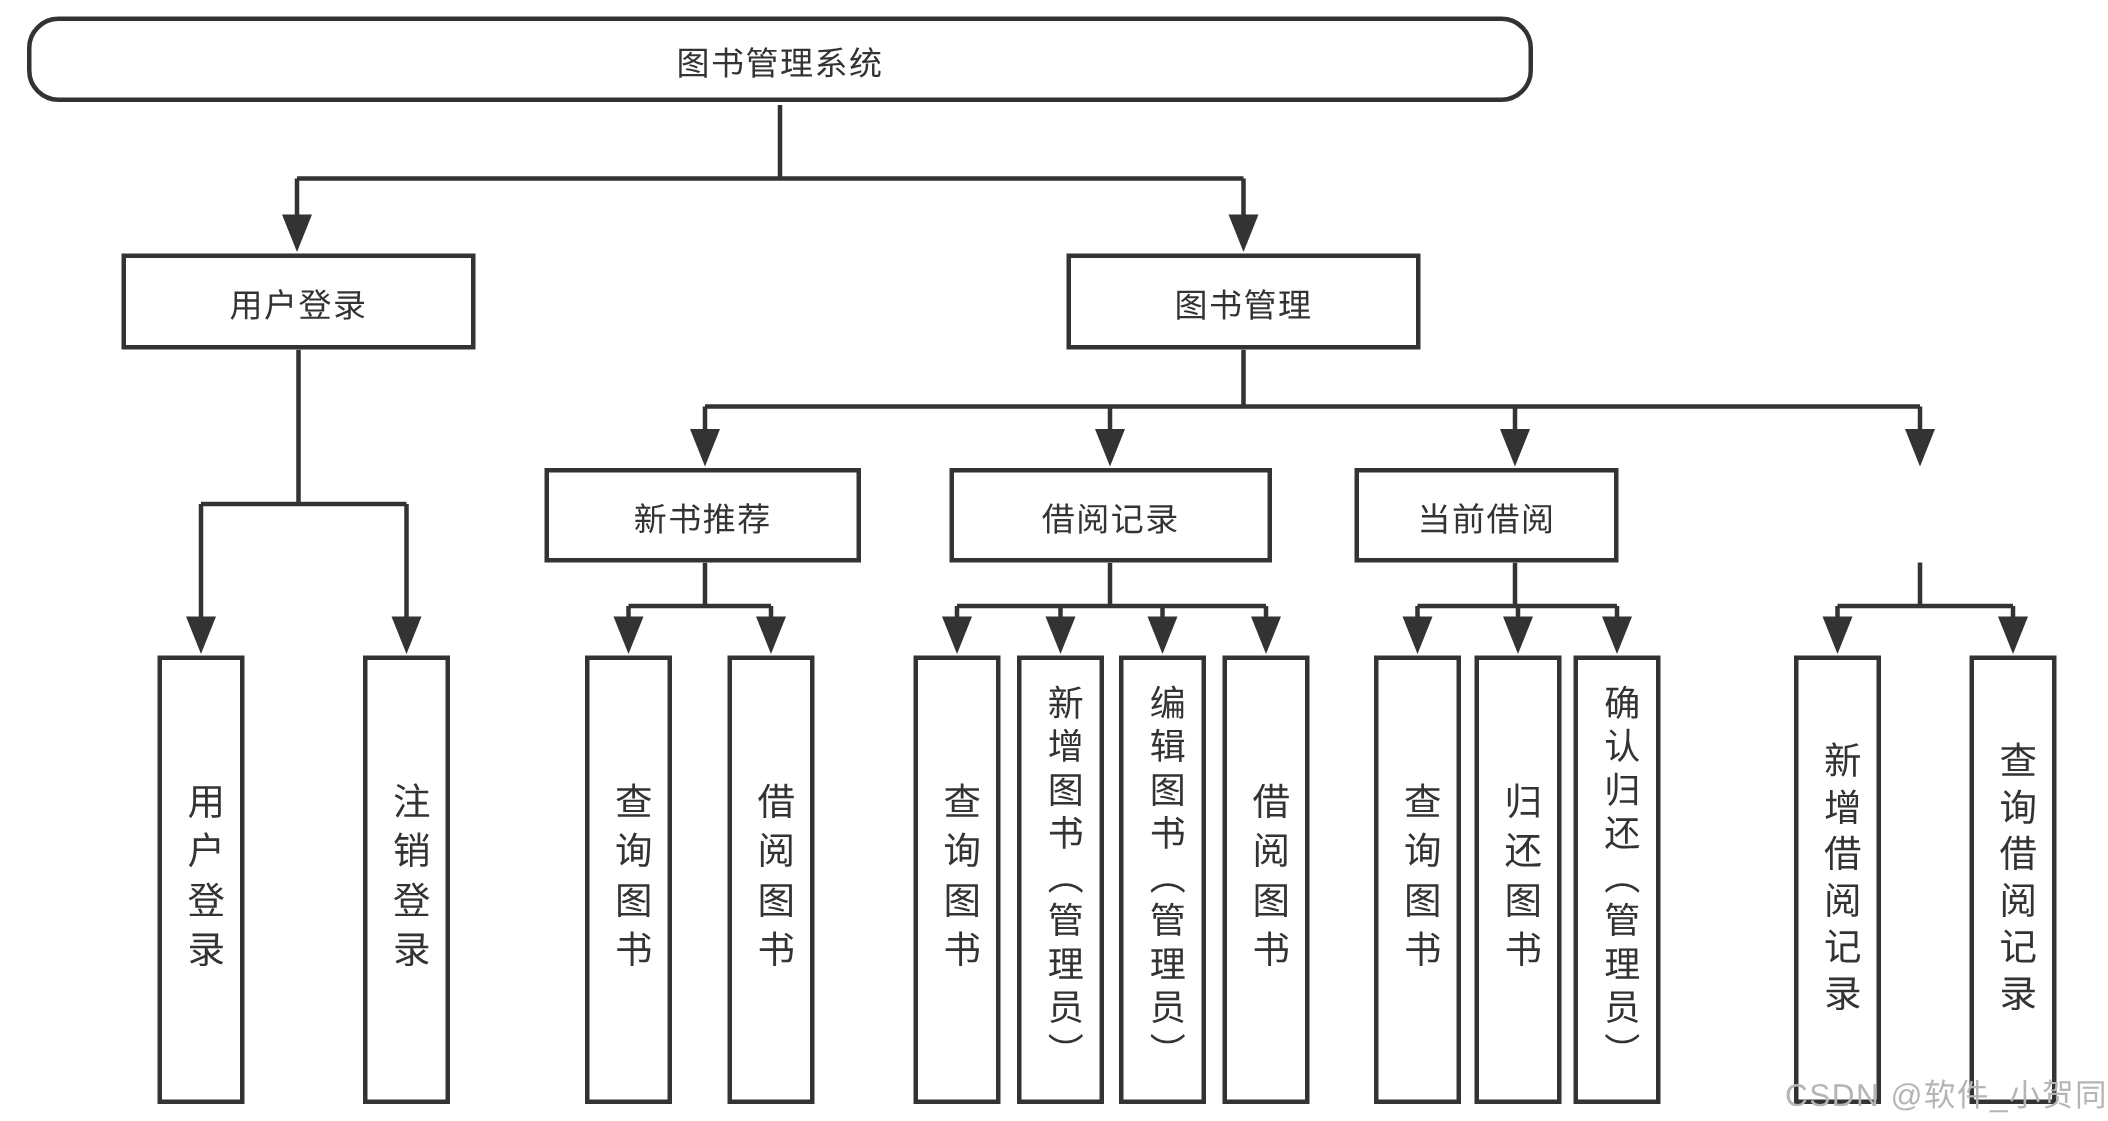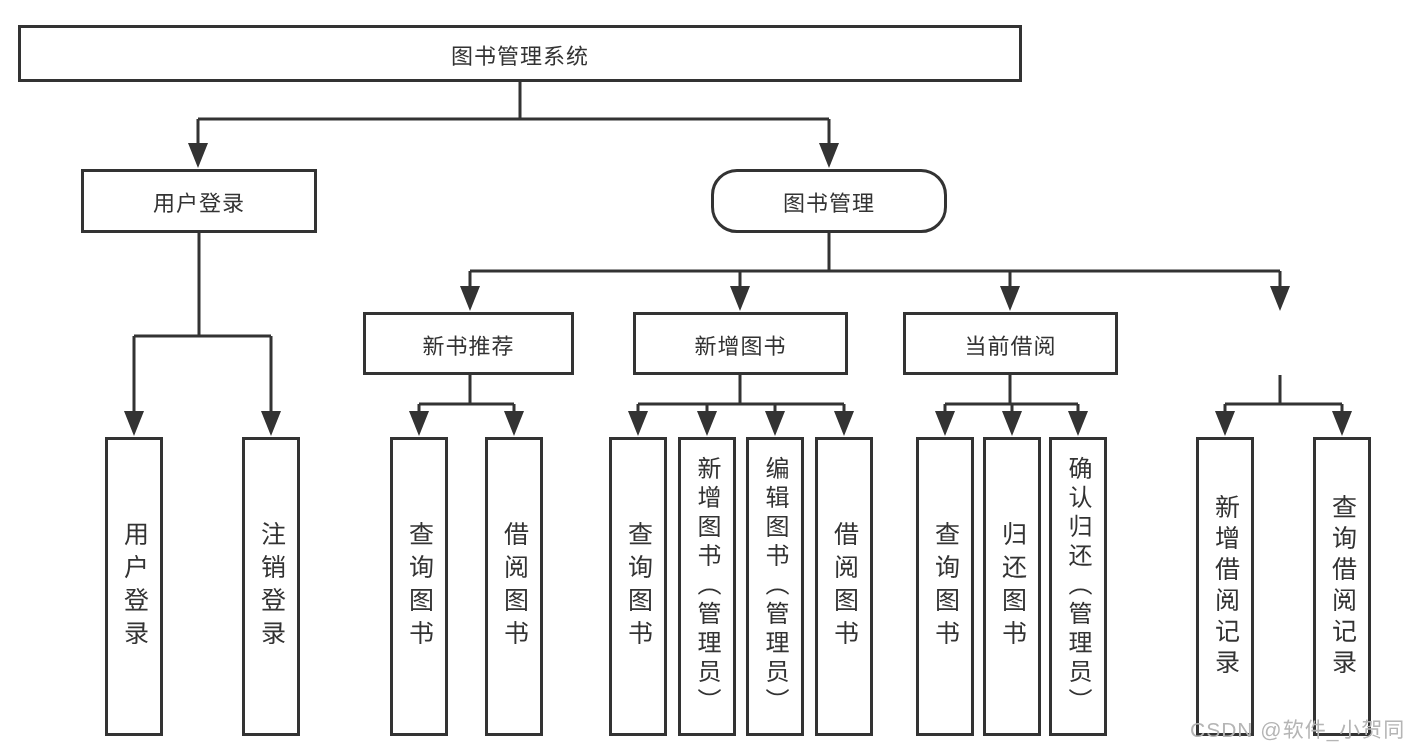--- a/index.html
+++ b/index.html
@@ -24,26 +24,26 @@
   .v{
     writing-mode:vertical-rl;
     text-orientation:mixed;
     line-height:1;
   }
   .vt4{font-size:25px;letter-spacing:8px;}
   .vt6{font-size:25px;letter-spacing:6px;}
   .vt9{font-size:24px;letter-spacing:5px;}
 
   
-  .n-root   {left:18px;  top:25px;  width:1004px;height:57px;}
+  .n-root   {left:18px;  top:11px;  width:1004px;height:57px;border-radius:21px;}
   .n-login  {left:81px;  top:169px; width:236px; height:64px;}
-  .n-mgmt   {left:711px; top:169px; width:236px; height:64px;border-radius:26px;}
+  .n-mgmt   {left:711px; top:169px; width:236px; height:64px;}
   .n-newbook{left:363px; top:312px; width:211px; height:63px;}
   .n-borrow {left:633px; top:312px; width:215px; height:63px;}
-  .n-current{left:903px; top:312px; width:215px; height:63px;}
+  .n-current{left:903px; top:312px; width:176px; height:63px;}
   .n-records{left:1173px;top:312px; width:215px; height:63px;}
 
   
   .leaf{top:437px;width:58px;height:299px;}
   .n-l1{left:105px;}  .n-l2{left:242px;}
   .n-nb1{left:390px;} .n-nb2{left:485px;}
   .n-b1{left:609px;}  .n-b2{left:678px;} .n-b3{left:746px;} .n-b4{left:815px;}
   .n-c1{left:916px;}  .n-c2{left:983px;} .n-c3{left:1049px;}
   .n-r1{left:1196px;} .n-r2{left:1313px;}
 
@@ -97,21 +97,21 @@
       <polygon points="1332,411 1352,411 1342,436"></polygon>
     </g>
   </svg>
 
   <div class="node h n-root">图书管理系统</div>
 
   <div class="node h n-login">用户登录</div>
   <div class="node h n-mgmt">图书管理</div>
 
   <div class="node h n-newbook">新书推荐</div>
-  <div class="node h n-borrow">新增图书</div>
+  <div class="node h n-borrow">借阅记录</div>
   <div class="node h n-current">当前借阅</div>
 
   <div class="node v vt4 leaf n-l1">用户登录</div>
   <div class="node v vt4 leaf n-l2">注销登录</div>
 
   <div class="node v vt4 leaf n-nb1">查询图书</div>
   <div class="node v vt4 leaf n-nb2">借阅图书</div>
 
   <div class="node v vt4 leaf n-b1">查询图书</div>
   <div class="node v vt9 leaf n-b2">新增图书（管理员）</div>

